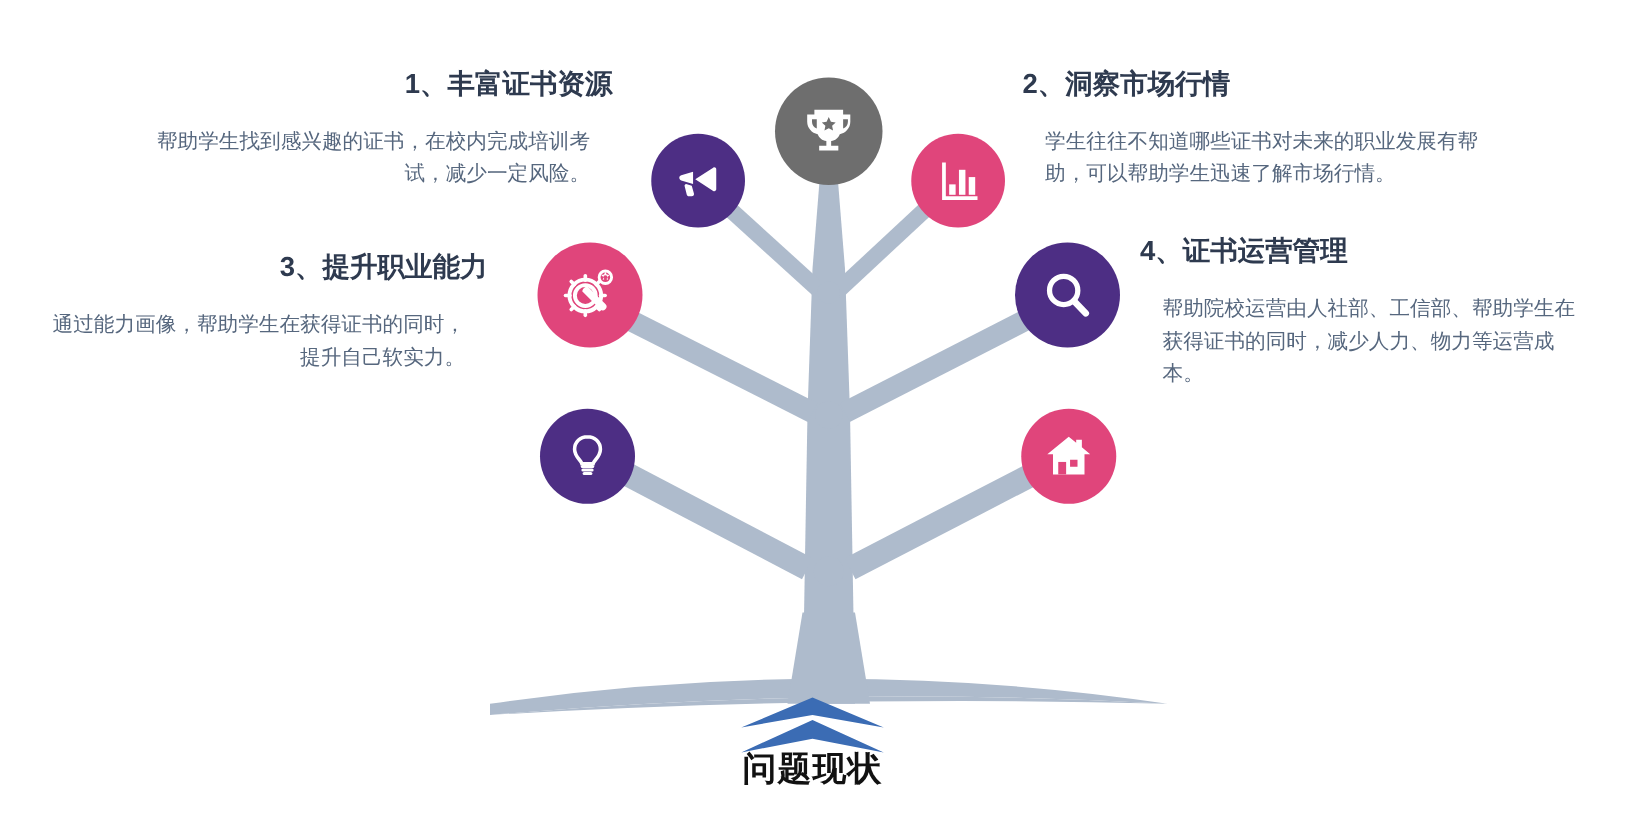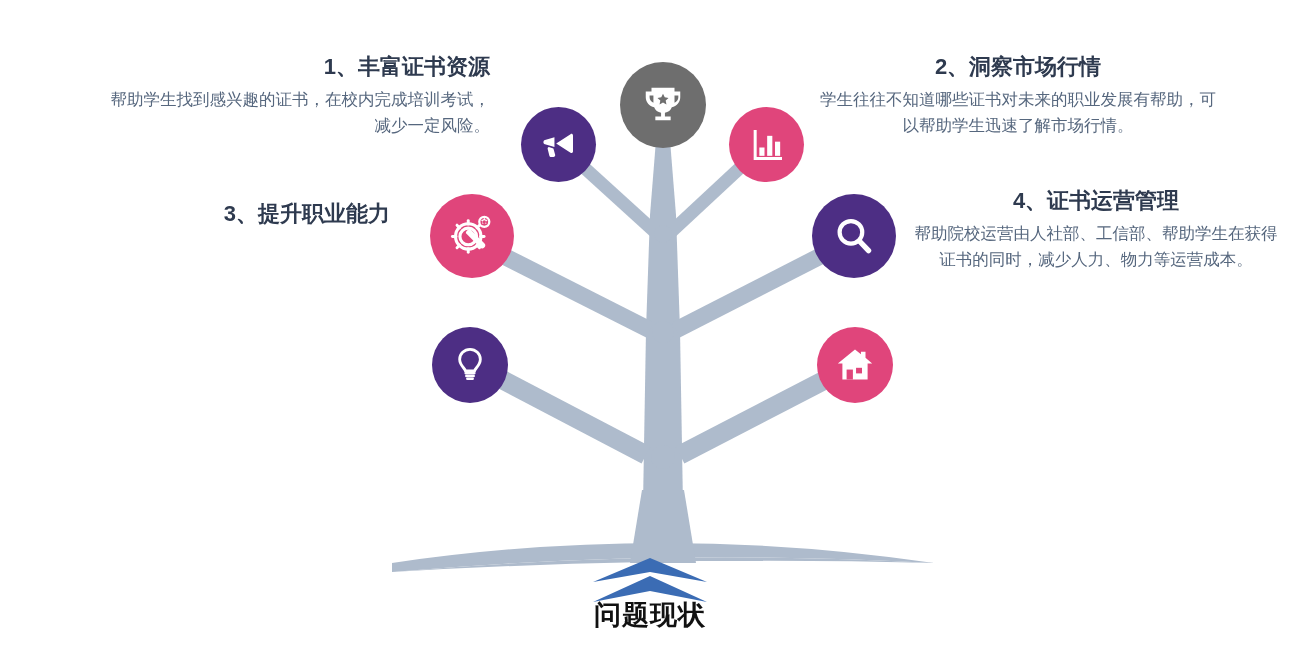--- a/index.html
+++ b/index.html
@@ -31,24 +31,24 @@
     font-weight:bold;
     font-size:22px;
     line-height:30px;
     margin:0 0 4px 0;
     white-space:nowrap;
   }
   .block .body{
     color:#56677e;
     font-size:16.5px;
     line-height:26px;
-    margin:0;
+    margin:18px;
   }
   .block.left{text-align:right;}
-  .block.right{text-align:center;}
+  .block.right{text-align:left;}
 
   
   #bottom-label{
     position:absolute;
     left:0;right:0;
     top:598px;
     text-align:center;
     color:#111111;
     font-weight:bold;
     font-size:27px;
@@ -190,20 +190,21 @@
     <div class="body">帮助学生找到感兴趣的证书，在校内完成培训考试，减少一定风险。</div>
   </div>
 
   <div class="block right" style="left:818px;top:52px;width:400px;">
     <div class="heading">2、洞察市场行情</div>
     <div class="body">学生往往不知道哪些证书对未来的职业发展有帮助，可以帮助学生迅速了解市场行情。</div>
   </div>
 
   <div class="block left" style="left:10px;top:199px;width:380px;">
     <div class="heading">3、提升职业能力</div>
+    <div class="body">通过能力画像，帮助学生在获得证书的同时，提升自己软实力。</div>
   </div>
 
   <div class="block right" style="left:912px;top:186px;width:368px;">
     <div class="heading">4、证书运营管理</div>
     <div class="body">帮助院校运营由人社部、工信部、帮助学生在获得证书的同时，减少人力、物力等运营成本。</div>
   </div>
 
 
 
   <svg id="chevron-logo" width="118" height="50" viewBox="0 0 118 50">

